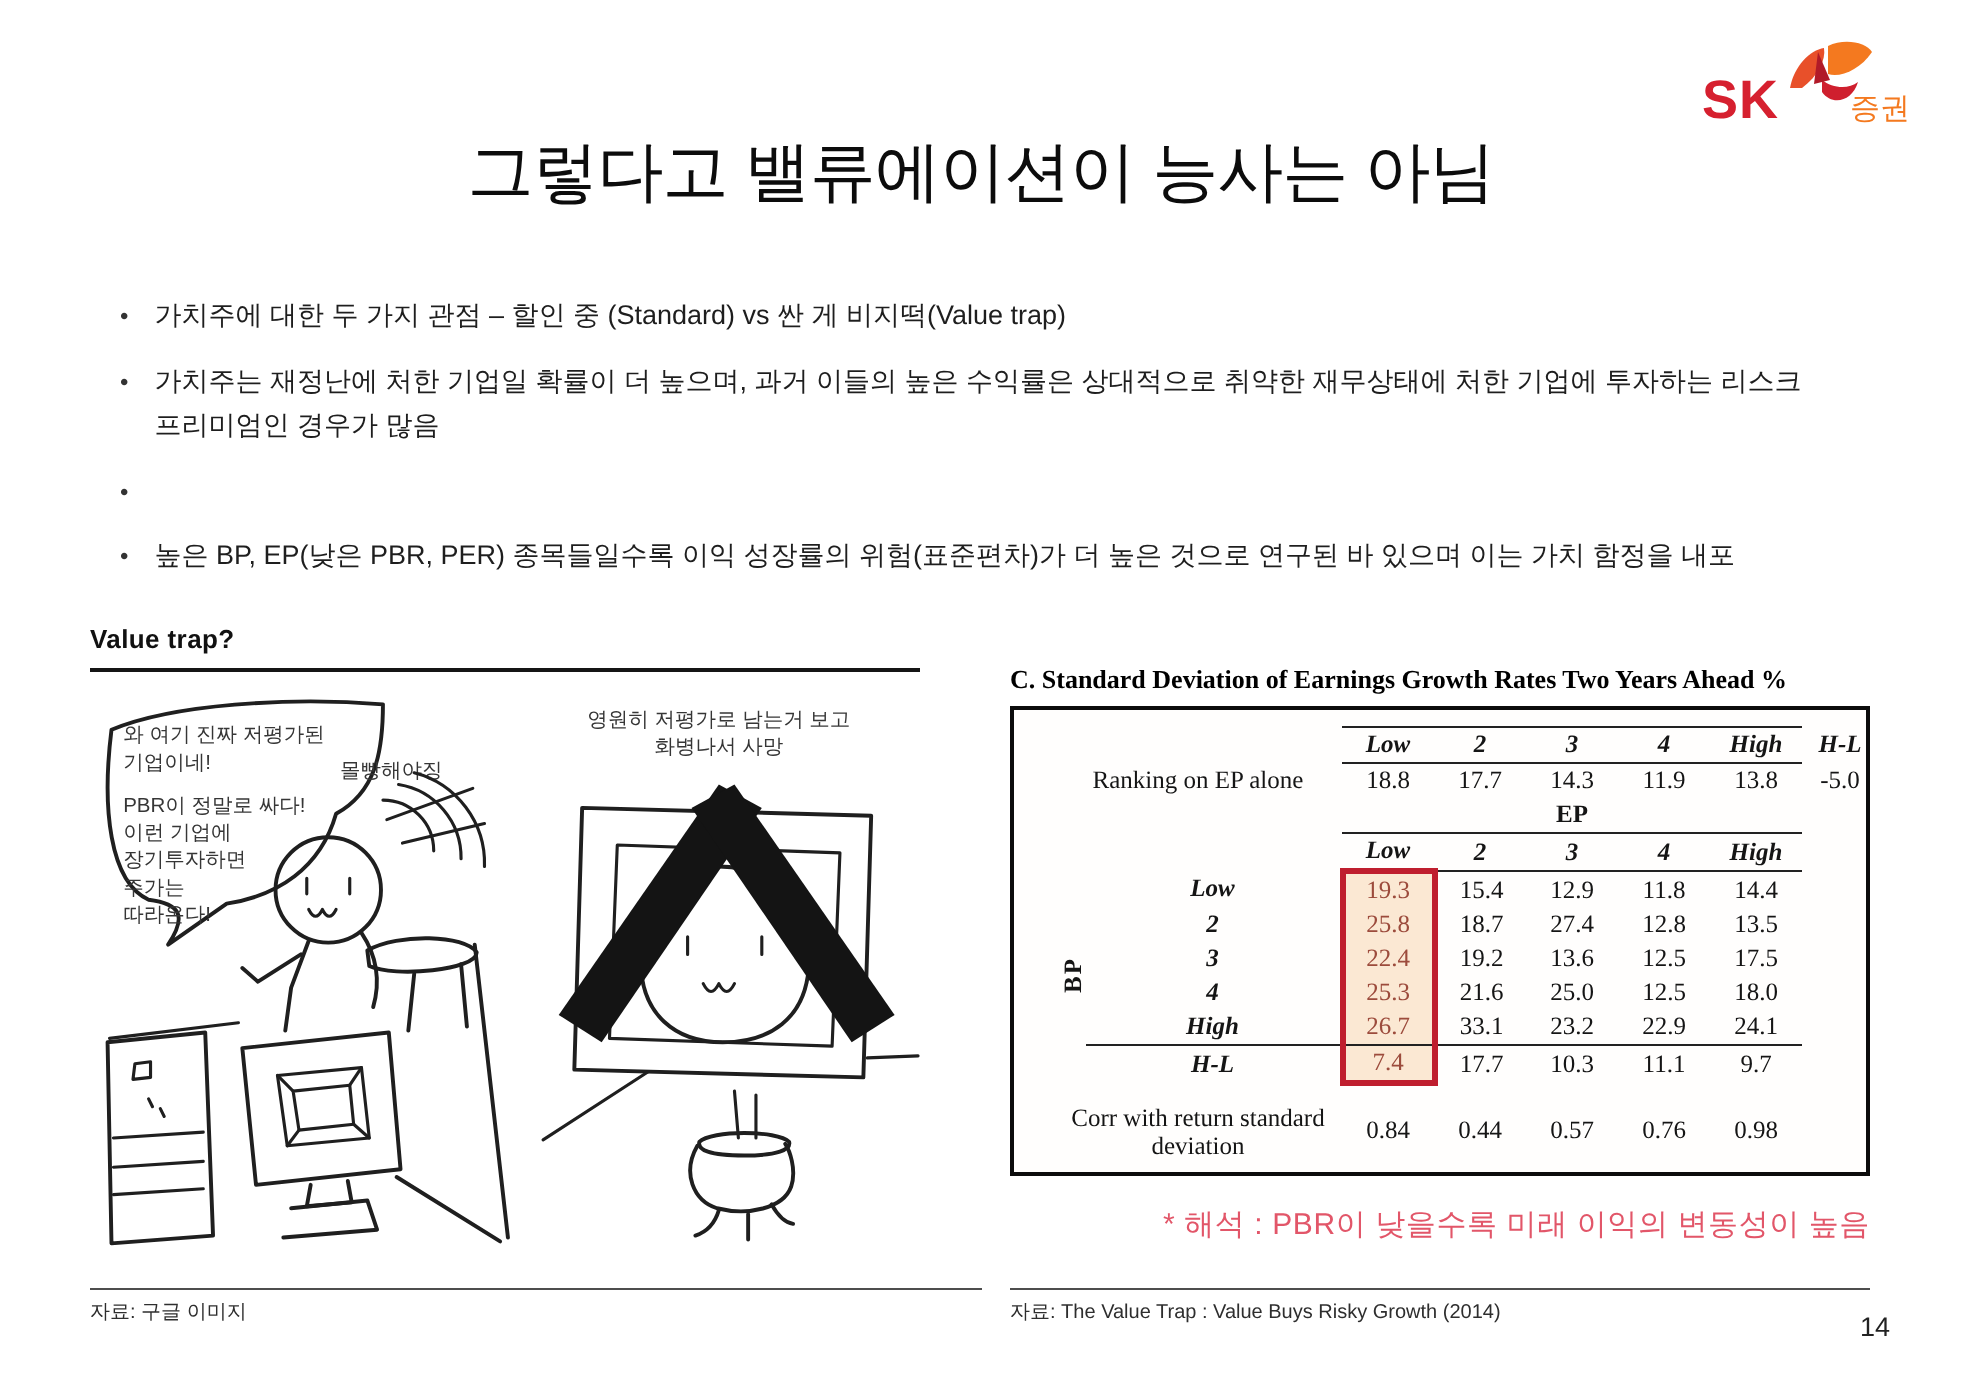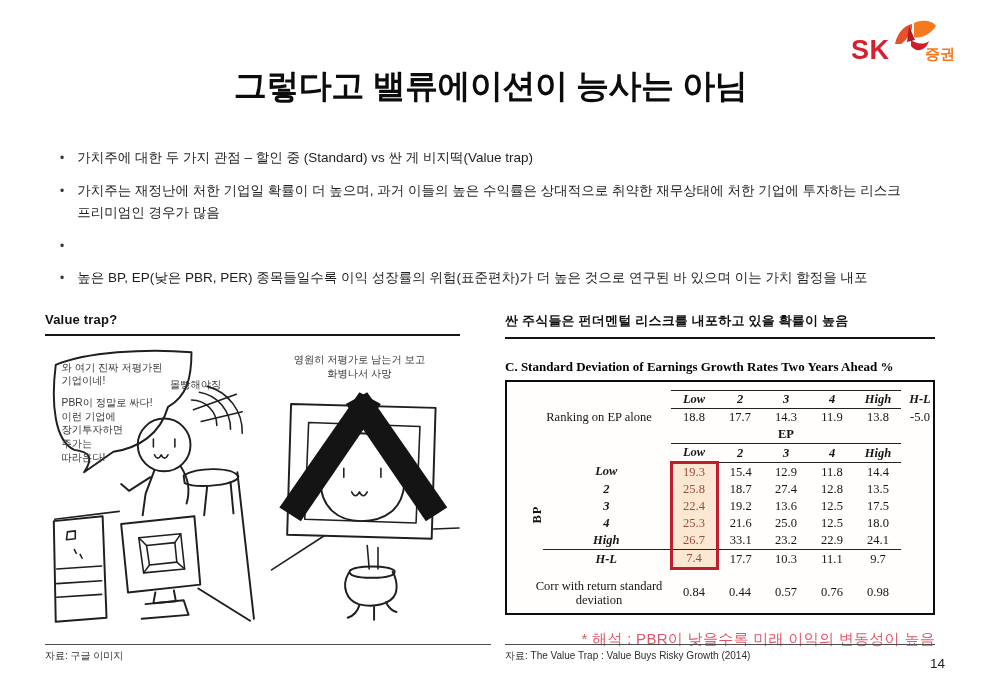--- a/index.html
+++ b/index.html
@@ -5,25 +5,25 @@
   * { margin:0; padding:0; box-sizing:border-box; }
   html,body { background:#e9e9e9; }
   .slide {
     position:relative; width:981px; height:687px; background:#ffffff;
     font-family:"Liberation Sans", sans-serif; color:#1c1c1c; overflow:hidden;
     margin:0 auto;
   }
   
   .logo { position:absolute; top:22px; right:26px; width:104px; height:44px;text-align:center; }
   .logo-sk { position:absolute; left:0; bottom:0; font-size:27px; font-weight:900; color:#d6202f; letter-spacing:0.5px; font-family:"Liberation Sans",sans-serif; }
-  .logo-suffix { position:absolute; right:0; bottom:2px; font-size:15px; font-weight:700; color:#f4791f; }
+  .logo-suffix { position:absolute; right:0; bottom:2px; font-size:15px; font-weight:400; color:#f4791f; }
   .logo-butterfly { position:absolute; left:38px; top:-2px; }
   
   .title { position:absolute; top:64px; left:0; width:100%; text-align:center;
-    font-size:33px; font-weight:700; color:#0c0c0c; letter-spacing:-0.5px; }
+    font-size:33px; font-weight:400; color:#0c0c0c; letter-spacing:-0.5px; }
   
   .bullets { position:absolute; left:60px; top:147px; width:852px; }
   .bullet-row { display:flex; gap:13px; margin-bottom:11px; font-size:13.5px; line-height:1.62; color:#1e1e1e; }
   .bullet-dot { flex:0 0 auto; font-size:12px; color:#333; padding-top:2px; }
   
   .col-left  { position:absolute; left:45px;  top:312px; width:415px; }
   .col-right { position:absolute; left:505px; top:312px; width:430px; }
   .section-header { font-size:13px; font-weight:800; color:#111; letter-spacing:0.2px;
     padding-bottom:7px; border-bottom:2px solid #151515; }
   .comic-svg { margin-top:8px; display:block; }
@@ -169,21 +169,20 @@
       <g class="st">
         <path class="thin" d="M330,203 L332,227 M341,205 L341,227"></path>
         <path d="M312,229 C318,223 352,223 358,229 C359,233 352,236 335,236 C317,236 311,233 312,229 Z"></path>
         <path d="M311,231 C303,245 309,259 321,263 C337,267 355,263 359,252 C362,243 358,233 356,230"></path>
         <path d="M322,264 q-3,10 -12,13 M349,261 q5,9 11,10 M337,266 L337,279"></path>
       </g>
     </svg>
   </div>
 
   <div class="col-right">
-    <div class="section-header">싼 주식들은 펀더멘털 리스크를 내포하고 있을 확률이 높음</div>
 
     <div class="table-title">C.  Standard Deviation of Earnings Growth Rates Two Years Ahead %</div>
 
     <div class="table-box">
       <table class="stats">
         <colgroup>
           <col class="c-bp">
             <col class="c-lbl">
           <col class="c-v">
             <col class="c-v">

